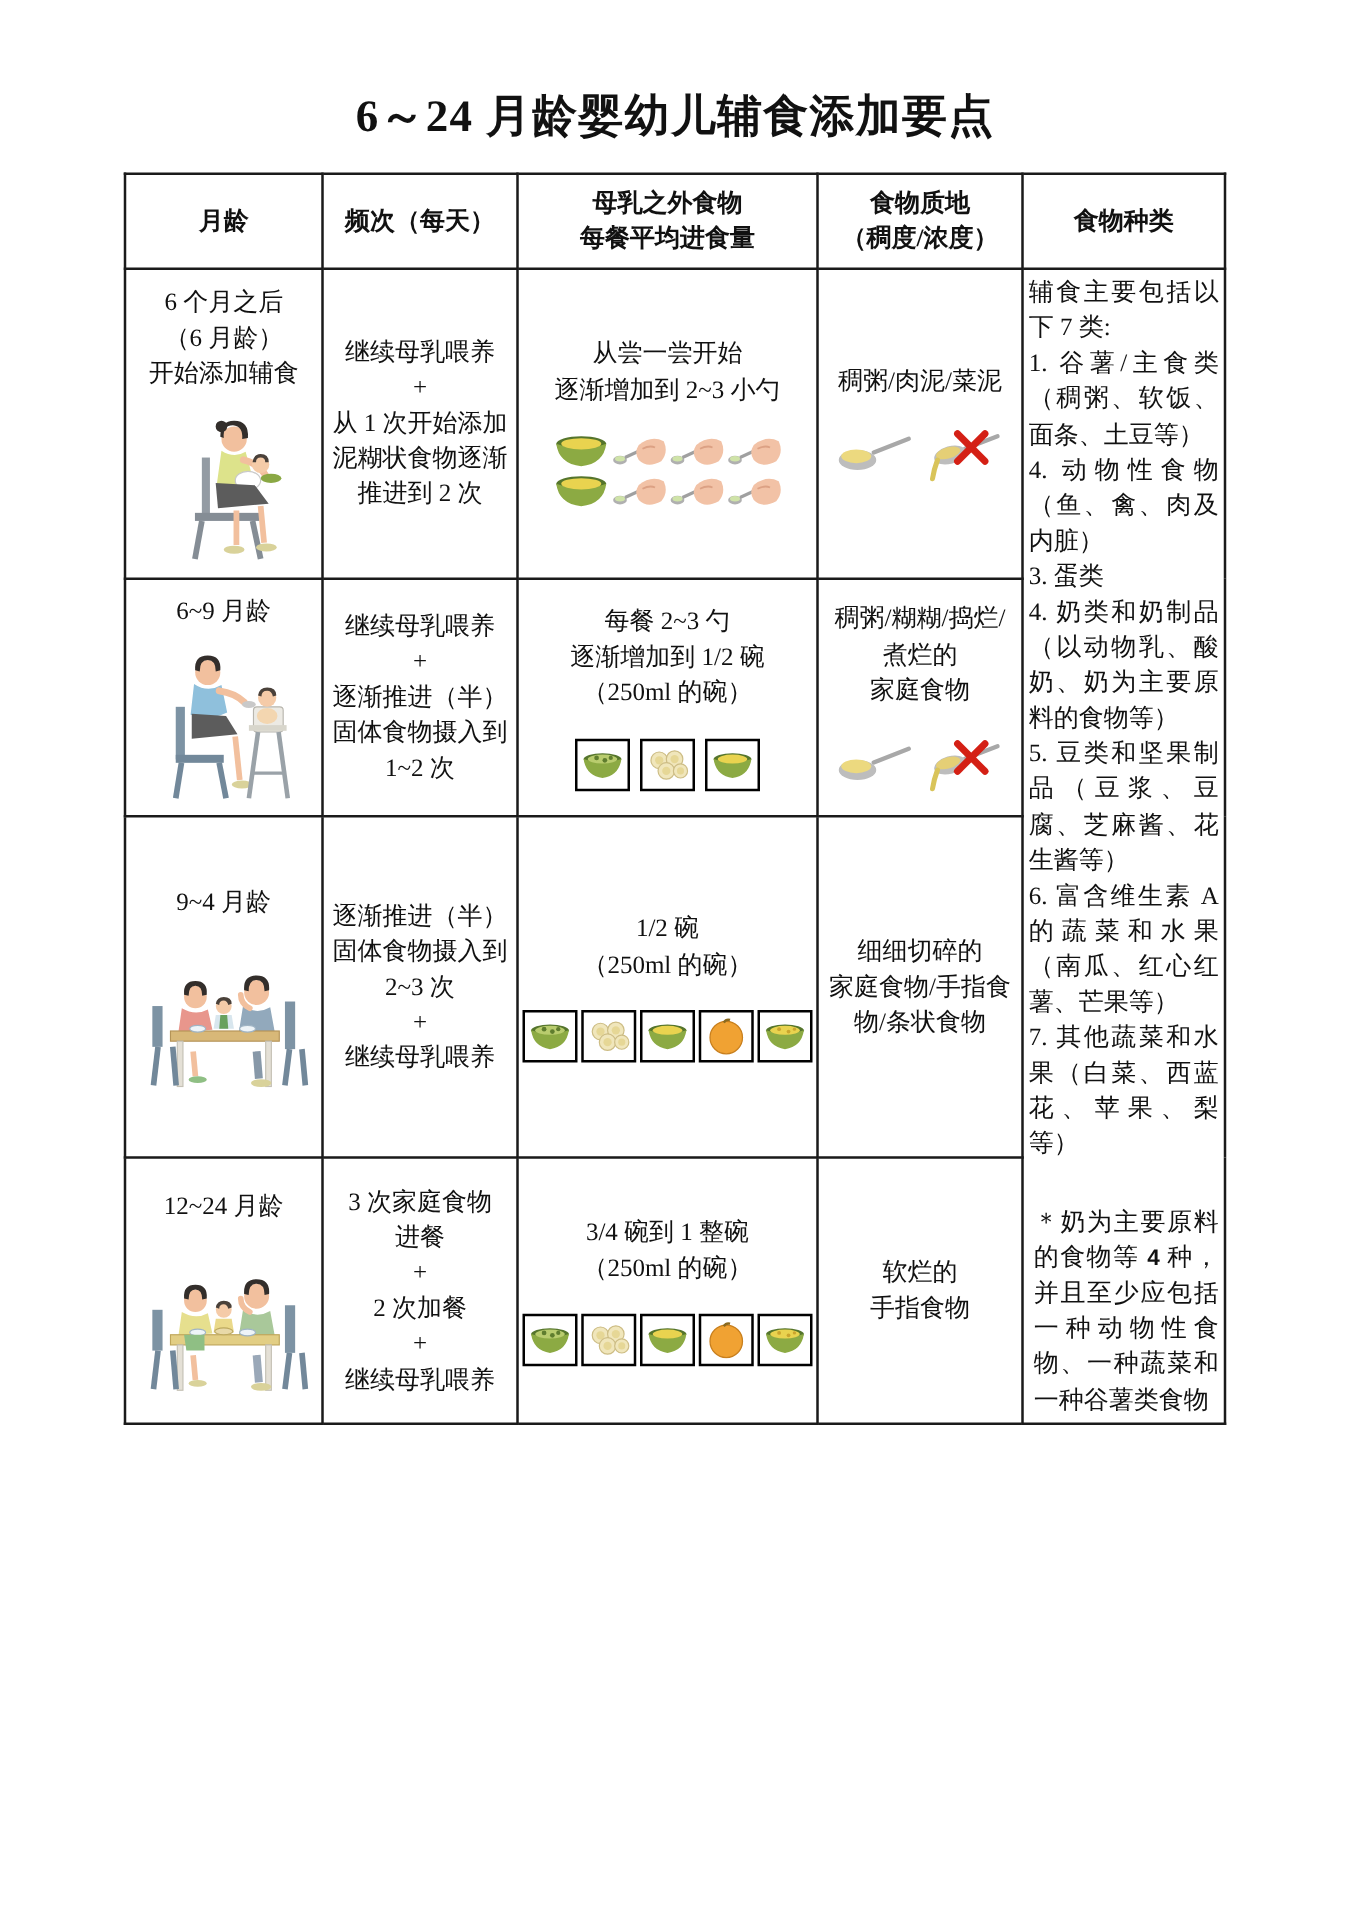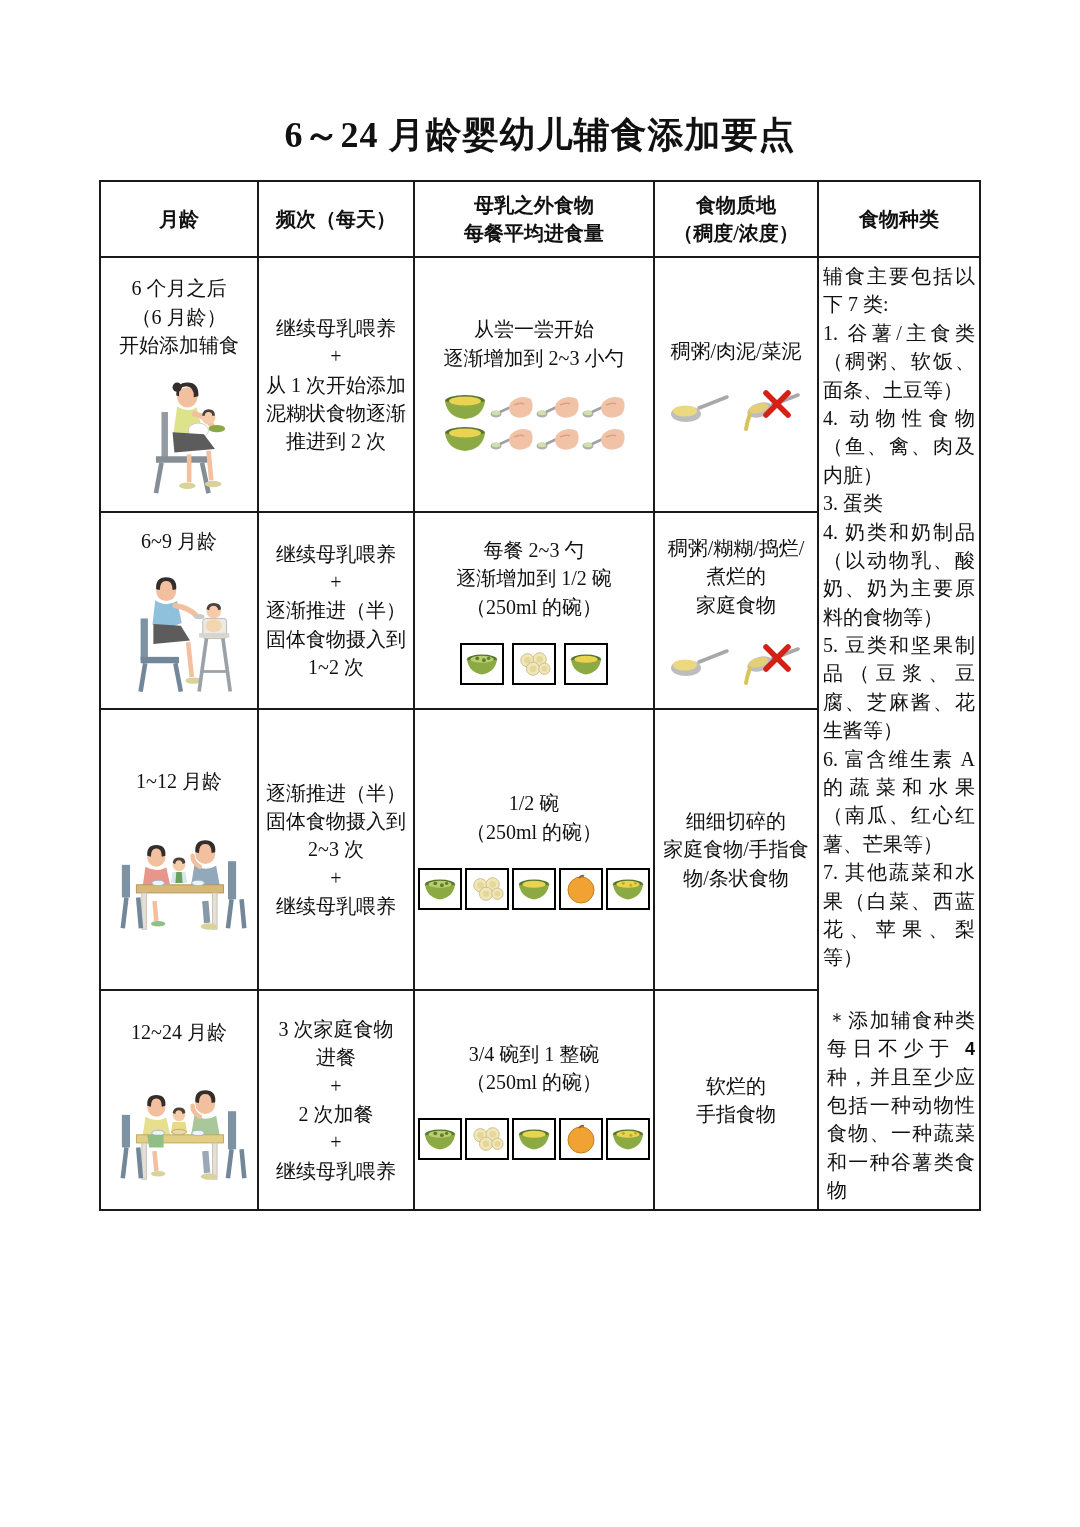--- a/index.html
+++ b/index.html
@@ -5,22 +5,22 @@
   html,body{margin:0;padding:0;background:#ffffff;}
   .page{
     position:relative;
     width:1080px;height:1527px;
     background:#ffffff;
     font-family:"Liberation Serif","DejaVu Serif",serif;
     color:#111;
     overflow:hidden;
   }
   .title{
-    margin:16px;
-    padding-top:96px;
+    margin:0;
+    padding-top:70px;
     text-align:center;
     font-size:36px;
     font-weight:bold;
     letter-spacing:1px;
     line-height:46px;
   }
   table.main{
     width:880px;
     margin:22px auto 0 auto;
     border-collapse:collapse;
@@ -208,21 +208,21 @@
       </td>
       <td class="types-cell" rowspan="4">
         <div class="ft-intro ml">辅食主要包括以下 7 类:</div>
         <div class="ft-item">1. 谷薯/主食类（稠粥、软饭、面条、土豆等）</div>
         <div class="ft-item">4. 动物性食物（鱼、禽、肉及内脏）</div>
         <div class="ft-item">3. 蛋类</div>
         <div class="ft-item">4. 奶类和奶制品（以动物乳、酸奶、奶为主要原料的食物等）</div>
         <div class="ft-item">5. 豆类和坚果制品（豆浆、豆腐、芝麻酱、花生酱等）</div>
         <div class="ft-item">6. 富含维生素 A 的蔬菜和水果（南瓜、红心红薯、芒果等）</div>
         <div class="ft-item">7. 其他蔬菜和水果（白菜、西蓝花、苹果、梨等）</div>
-        <div class="ft-note"><span>＊添加辅食种类每日不少于 </span><b>4</b><span> 种，并且至少应包括一种动物性食物、一种蔬菜和一种谷薯类食物</span></div>
+        <div class="ft-note"><span>＊奶为主要原料的食物等 </span><b>4</b><span> 种，并且至少应包括一种动物性食物、一种蔬菜和一种谷薯类食物</span></div>
       </td>
     </tr>
 
     <tr style="height:179px">
       <td>
         <div class="cellflex">
           <span class="ml">6~9 月龄</span>
           <svg class="illus" width="128" height="120" viewBox="0 0 140 130">
             <rect x="28" y="48" width="8" height="46" fill="#7d93a4"></rect>
             <rect x="28" y="90" width="42" height="7" fill="#72889a"></rect>
@@ -309,21 +309,21 @@
                   <line x1="47" y1="4" x2="25" y2="26" stroke="#d42015" stroke-width="5.5" stroke-linecap="round"></line>
                 </svg>
           </div>
         </div>
       </td>
     </tr>
 
     <tr style="height:257px">
       <td>
         <div class="cellflex">
-          <span class="ml">1~12 月龄</span>
+          <span class="ml">9~4 月龄</span>
           <svg class="illus" width="136" height="118" viewBox="0 0 150 130">
             <rect x="12" y="56" width="9" height="36" fill="#7d93a4"></rect>
             <rect x="129" y="52" width="9" height="42" fill="#7d93a4"></rect>
             <circle cx="50" cy="48" r="10" fill="#f2c09e"></circle>
             <path d="M40 46 q-1 -12 10 -12 q11 0 10 12 l-4 1 q0 -9 -6 -9 q-6 0 -6 9 z" fill="#332e2b"></path>
             <path d="M38 58 q12 7 23 1 l4 18 l-30 2 z" fill="#e8968c"></path>
             <circle cx="75" cy="56" r="7" fill="#f5cba8"></circle>
             <path d="M68 54 q1 -6 7 -6 q7 0 7 6 l-3 1 q-1 -4 -4 -4 q-4 0 -4 4 z" fill="#4a413a"></path>
             <path d="M68 64 l14 0 l2 12 l-18 0 z" fill="#d8e6ee"></path>
             <circle cx="104" cy="44" r="11" fill="#f2c09e"></circle>

